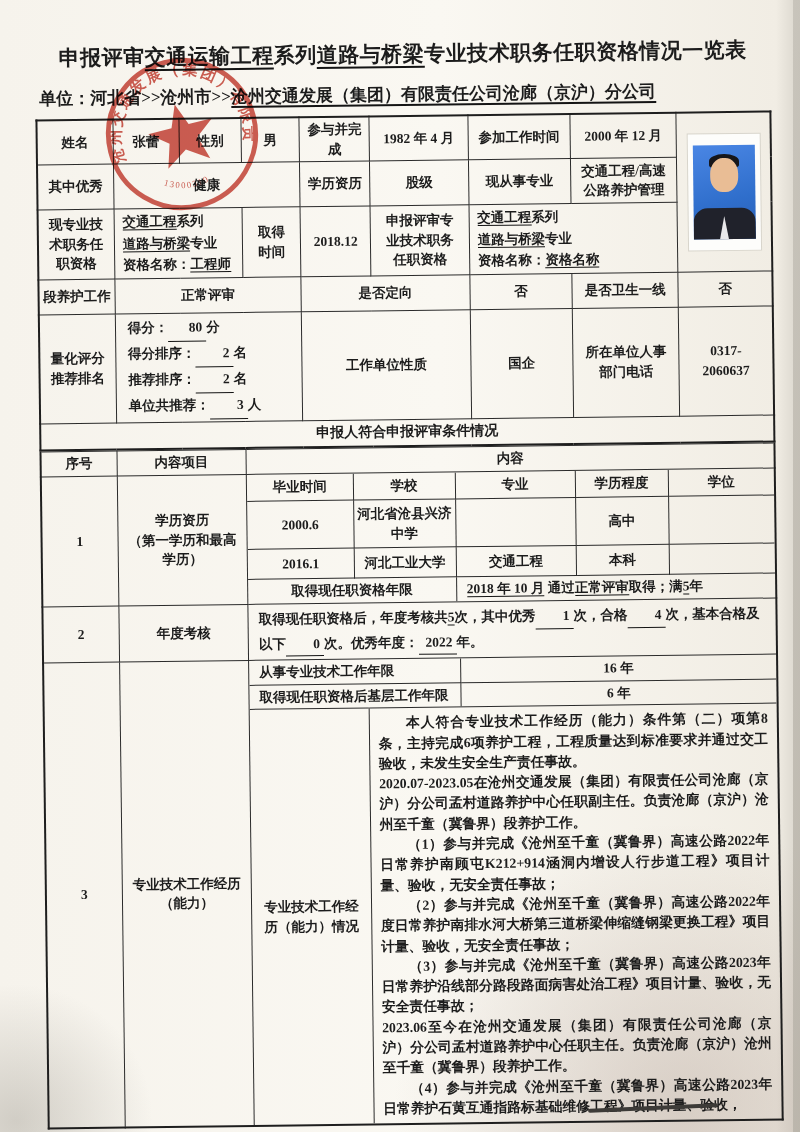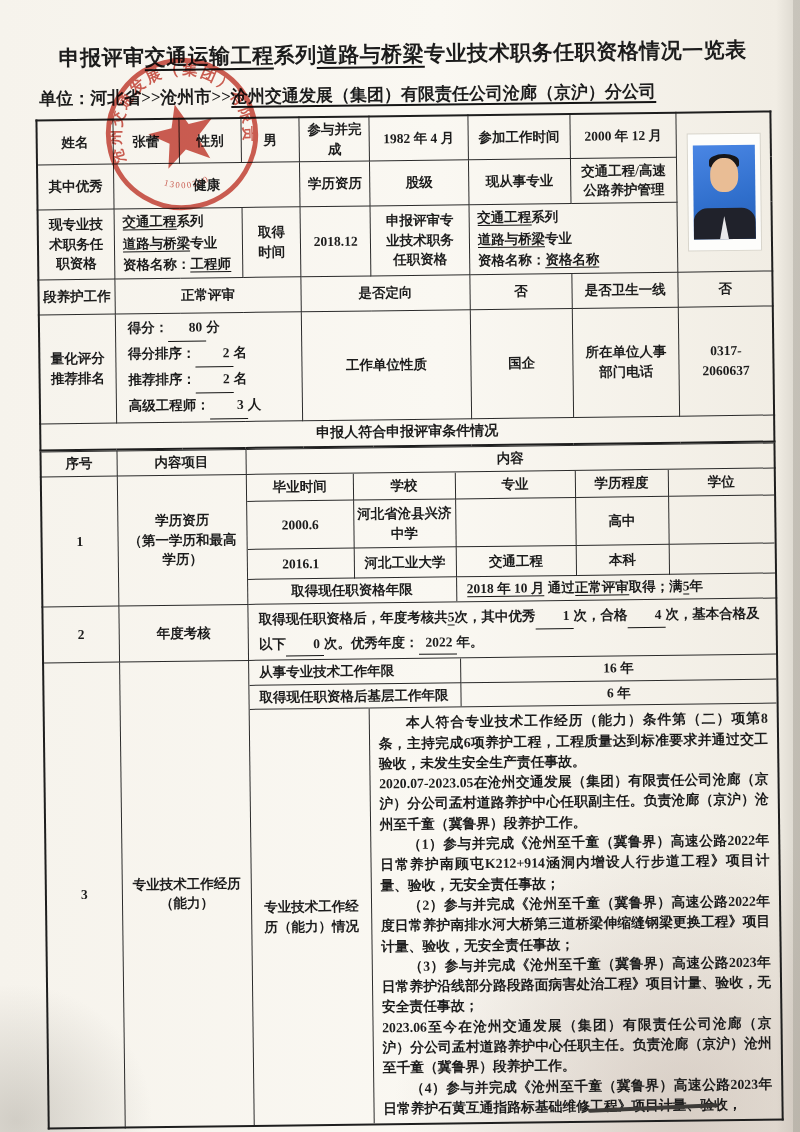--- a/index.html
+++ b/index.html
@@ -153,21 +153,21 @@
         <td>是否卫生一线</td>
         <td>否</td>
       </tr>
       <tr style="height:100px">
         <td class="prewrap">量化评分
 推荐排名</td>
         <td colspan="3" class="score-cell">
           <span>得分：</span><span class="blank">80</span><span>分</span><br>
           <span>得分排序：</span><span class="blank">2</span><span>名</span><br>
           <span>推荐排序：</span><span class="blank">2</span><span>名</span><br>
-          <span>高级工程师：</span><span class="blank">3</span><span>人</span>
+          <span>单位共推荐：</span><span class="blank">3</span><span>人</span>
         </td>
         <td colspan="2">工作单位性质</td>
         <td>国企</td>
         <td class="prewrap">所在单位人事
 部门电话</td>
         <td class="prewrap">0317-
 2060637</td>
       </tr>
       <tr style="height:27px">
         <td colspan="9" class="section-bar">申报人符合申报评审条件情况</td>

